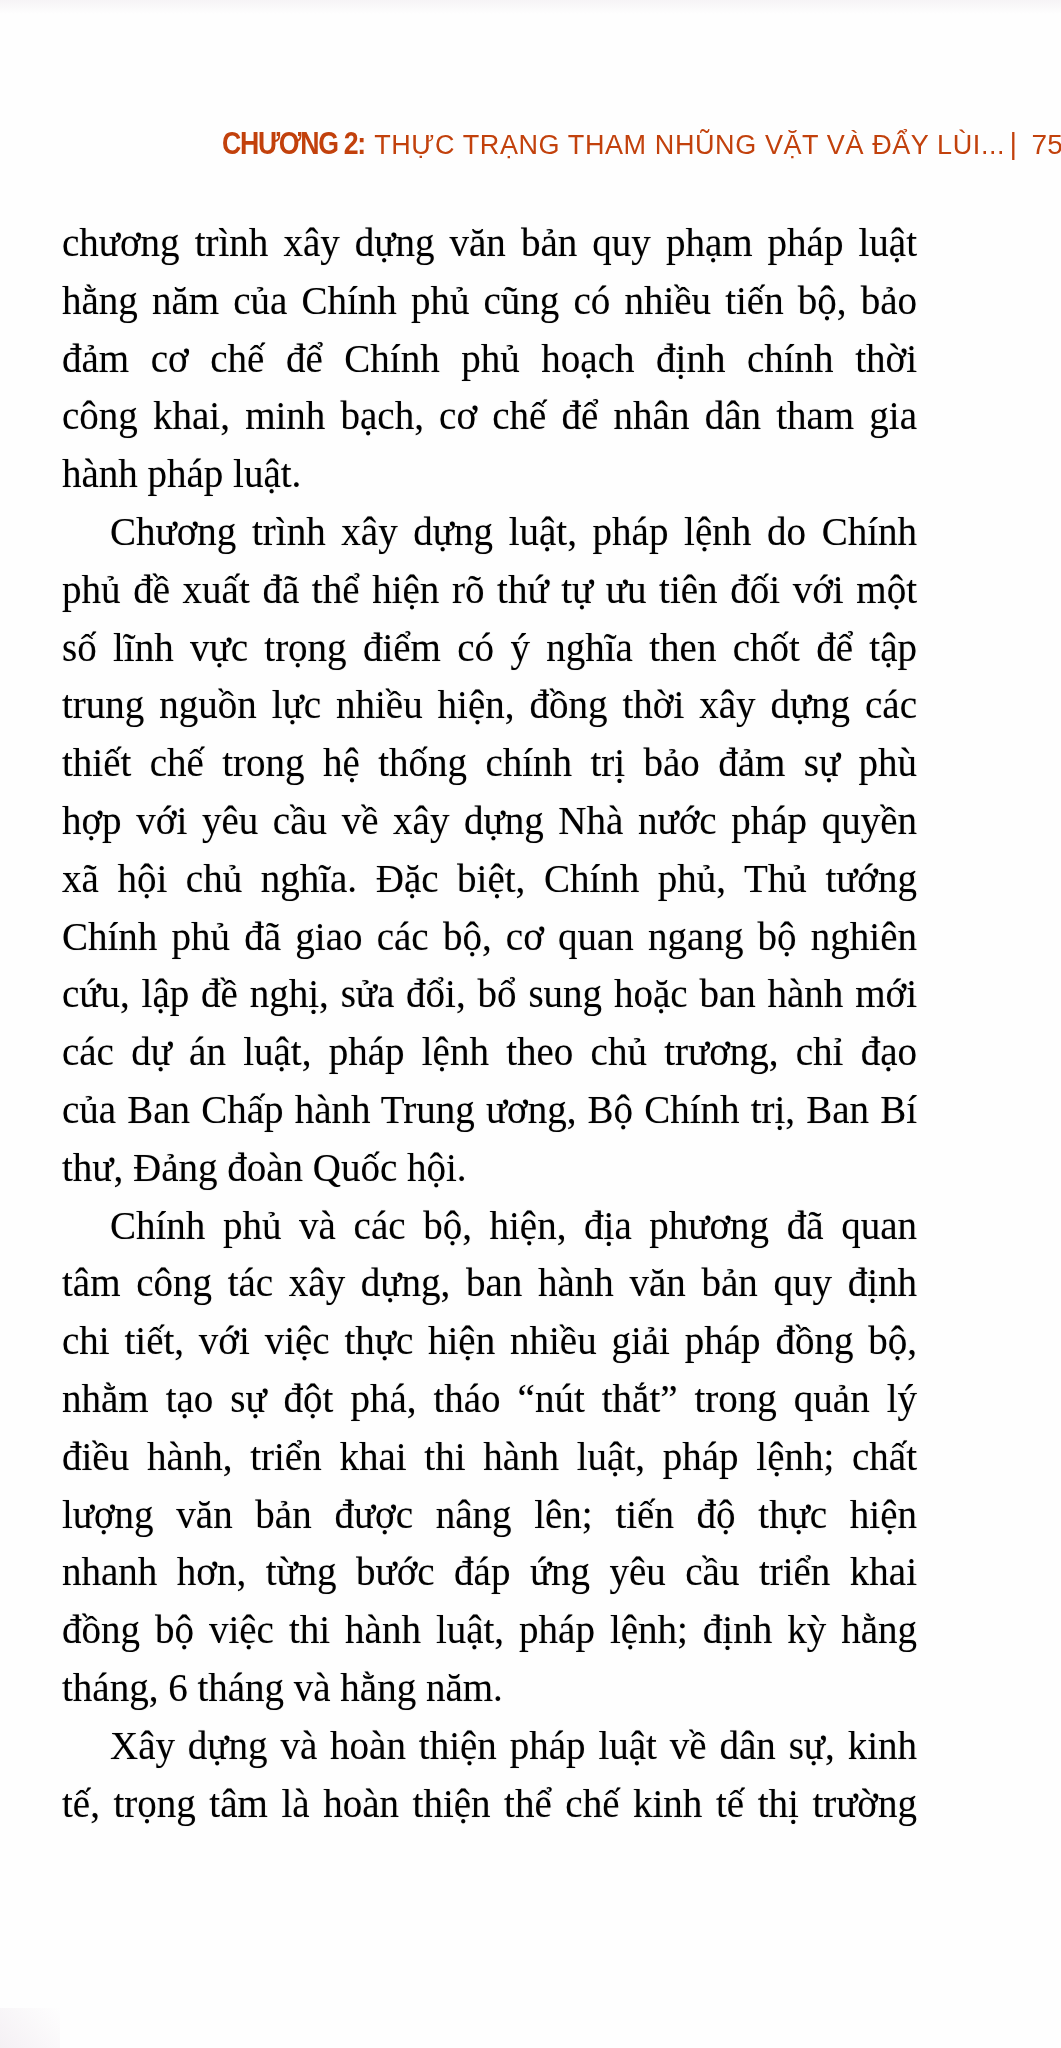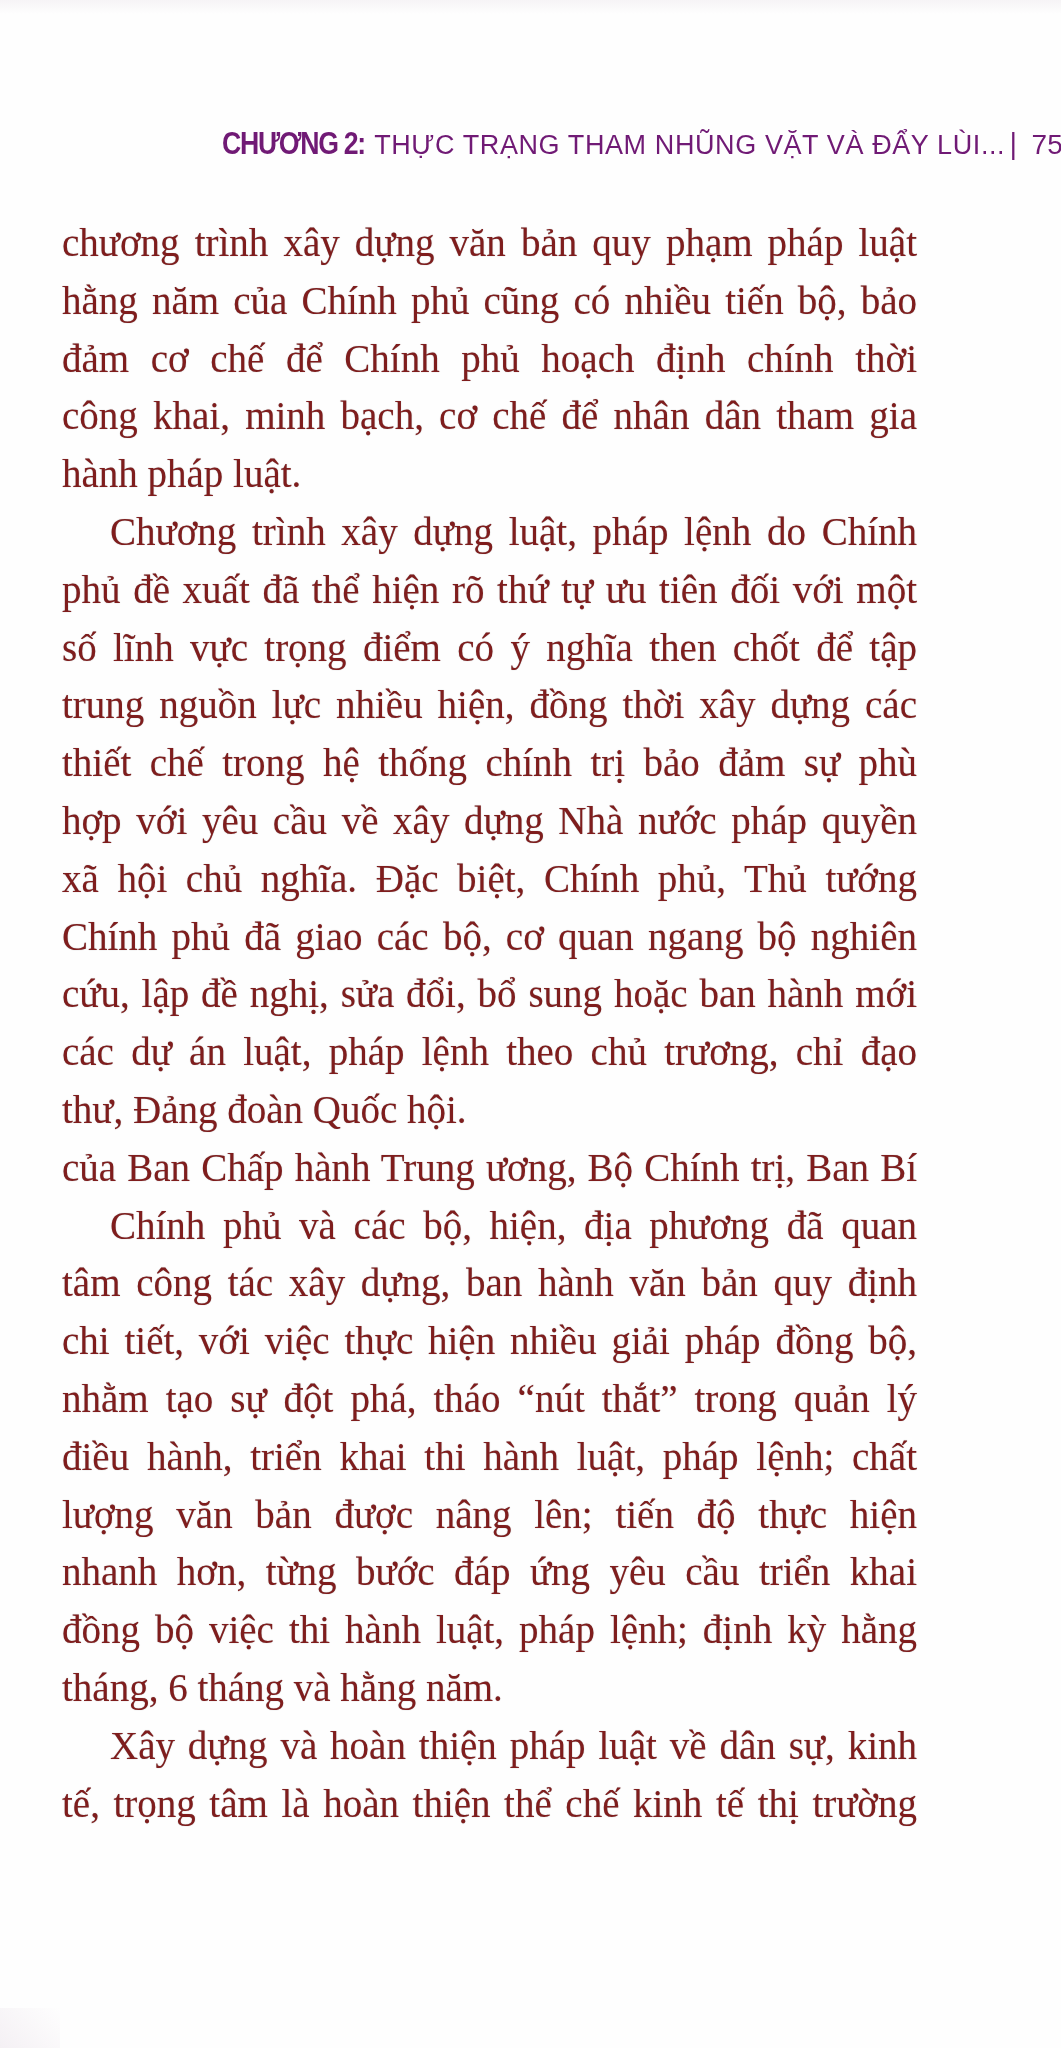--- a/index.html
+++ b/index.html
@@ -21,21 +21,21 @@
       height: 2048px;
     }
     .running-header {
       position: absolute;
       left: 222px;
       top: 126px;
       width: 736px;
       height: 40px;
       white-space: nowrap;
       font-family: "Liberation Sans", sans-serif;
-      color: #701a75;
+      color: #c2410c;
       display: flex;
       align-items: baseline;
       justify-content: space-between;
     }
     .rh-chapter {
       font-weight: bold;
       font-size: 31px;
       letter-spacing: -1.5px;
       transform: scaleX(0.86);
       transform-origin: left bottom;
@@ -60,21 +60,21 @@
       margin-left: 8px;
     }
     .body-text {
       position: absolute;
       left: 62px;
       top: 214px;
       width: 855px;
       font-family: "Liberation Serif", "DejaVu Serif", serif;
       font-size: 39px;
       line-height: 57.8px;
-      color: #7f1d1d;
+      color: #000000;
       text-shadow: 0 0 1px rgba(0,0,0,0.35);
     }
     .line {
       display: block;
       white-space: nowrap;
       text-align: justify;
       text-align-last: justify;
       height: 57.8px;
       overflow: visible;
     }
@@ -125,22 +125,22 @@
       <span class="line indent">Chương trình xây dựng luật, pháp lệnh do Chính</span>
       <span class="line">phủ đề xuất đã thể hiện rõ thứ tự ưu tiên đối với một</span>
       <span class="line">số lĩnh vực trọng điểm có ý nghĩa then chốt để tập</span>
       <span class="line">trung nguồn lực nhiều hiện, đồng thời xây dựng các</span>
       <span class="line">thiết chế trong hệ thống chính trị bảo đảm sự phù</span>
       <span class="line">hợp với yêu cầu về xây dựng Nhà nước pháp quyền</span>
       <span class="line">xã hội chủ nghĩa. Đặc biệt, Chính phủ, Thủ tướng</span>
       <span class="line">Chính phủ đã giao các bộ, cơ quan ngang bộ nghiên</span>
       <span class="line">cứu, lập đề nghị, sửa đổi, bổ sung hoặc ban hành mới</span>
       <span class="line">các dự án luật, pháp lệnh theo chủ trương, chỉ đạo</span>
+      <span class="line">của Ban Chấp hành Trung ương, Bộ Chính trị, Ban Bí</span>
       <span class="line last">thư, Đảng đoàn Quốc hội.</span>
-      <span class="line">của Ban Chấp hành Trung ương, Bộ Chính trị, Ban Bí</span>
     </div>
 
     <div class="paragraph">
       <span class="line indent">Chính phủ và các bộ, hiện, địa phương đã quan</span>
       <span class="line">tâm công tác xây dựng, ban hành văn bản quy định</span>
       <span class="line">chi tiết, với việc thực hiện nhiều giải pháp đồng bộ,</span>
       <span class="line">nhằm tạo sự đột phá, tháo “nút thắt” trong quản lý</span>
       <span class="line">điều hành, triển khai thi hành luật, pháp lệnh; chất</span>
       <span class="line">lượng văn bản được nâng lên; tiến độ thực hiện</span>
       <span class="line">nhanh hơn, từng bước đáp ứng yêu cầu triển khai</span>

